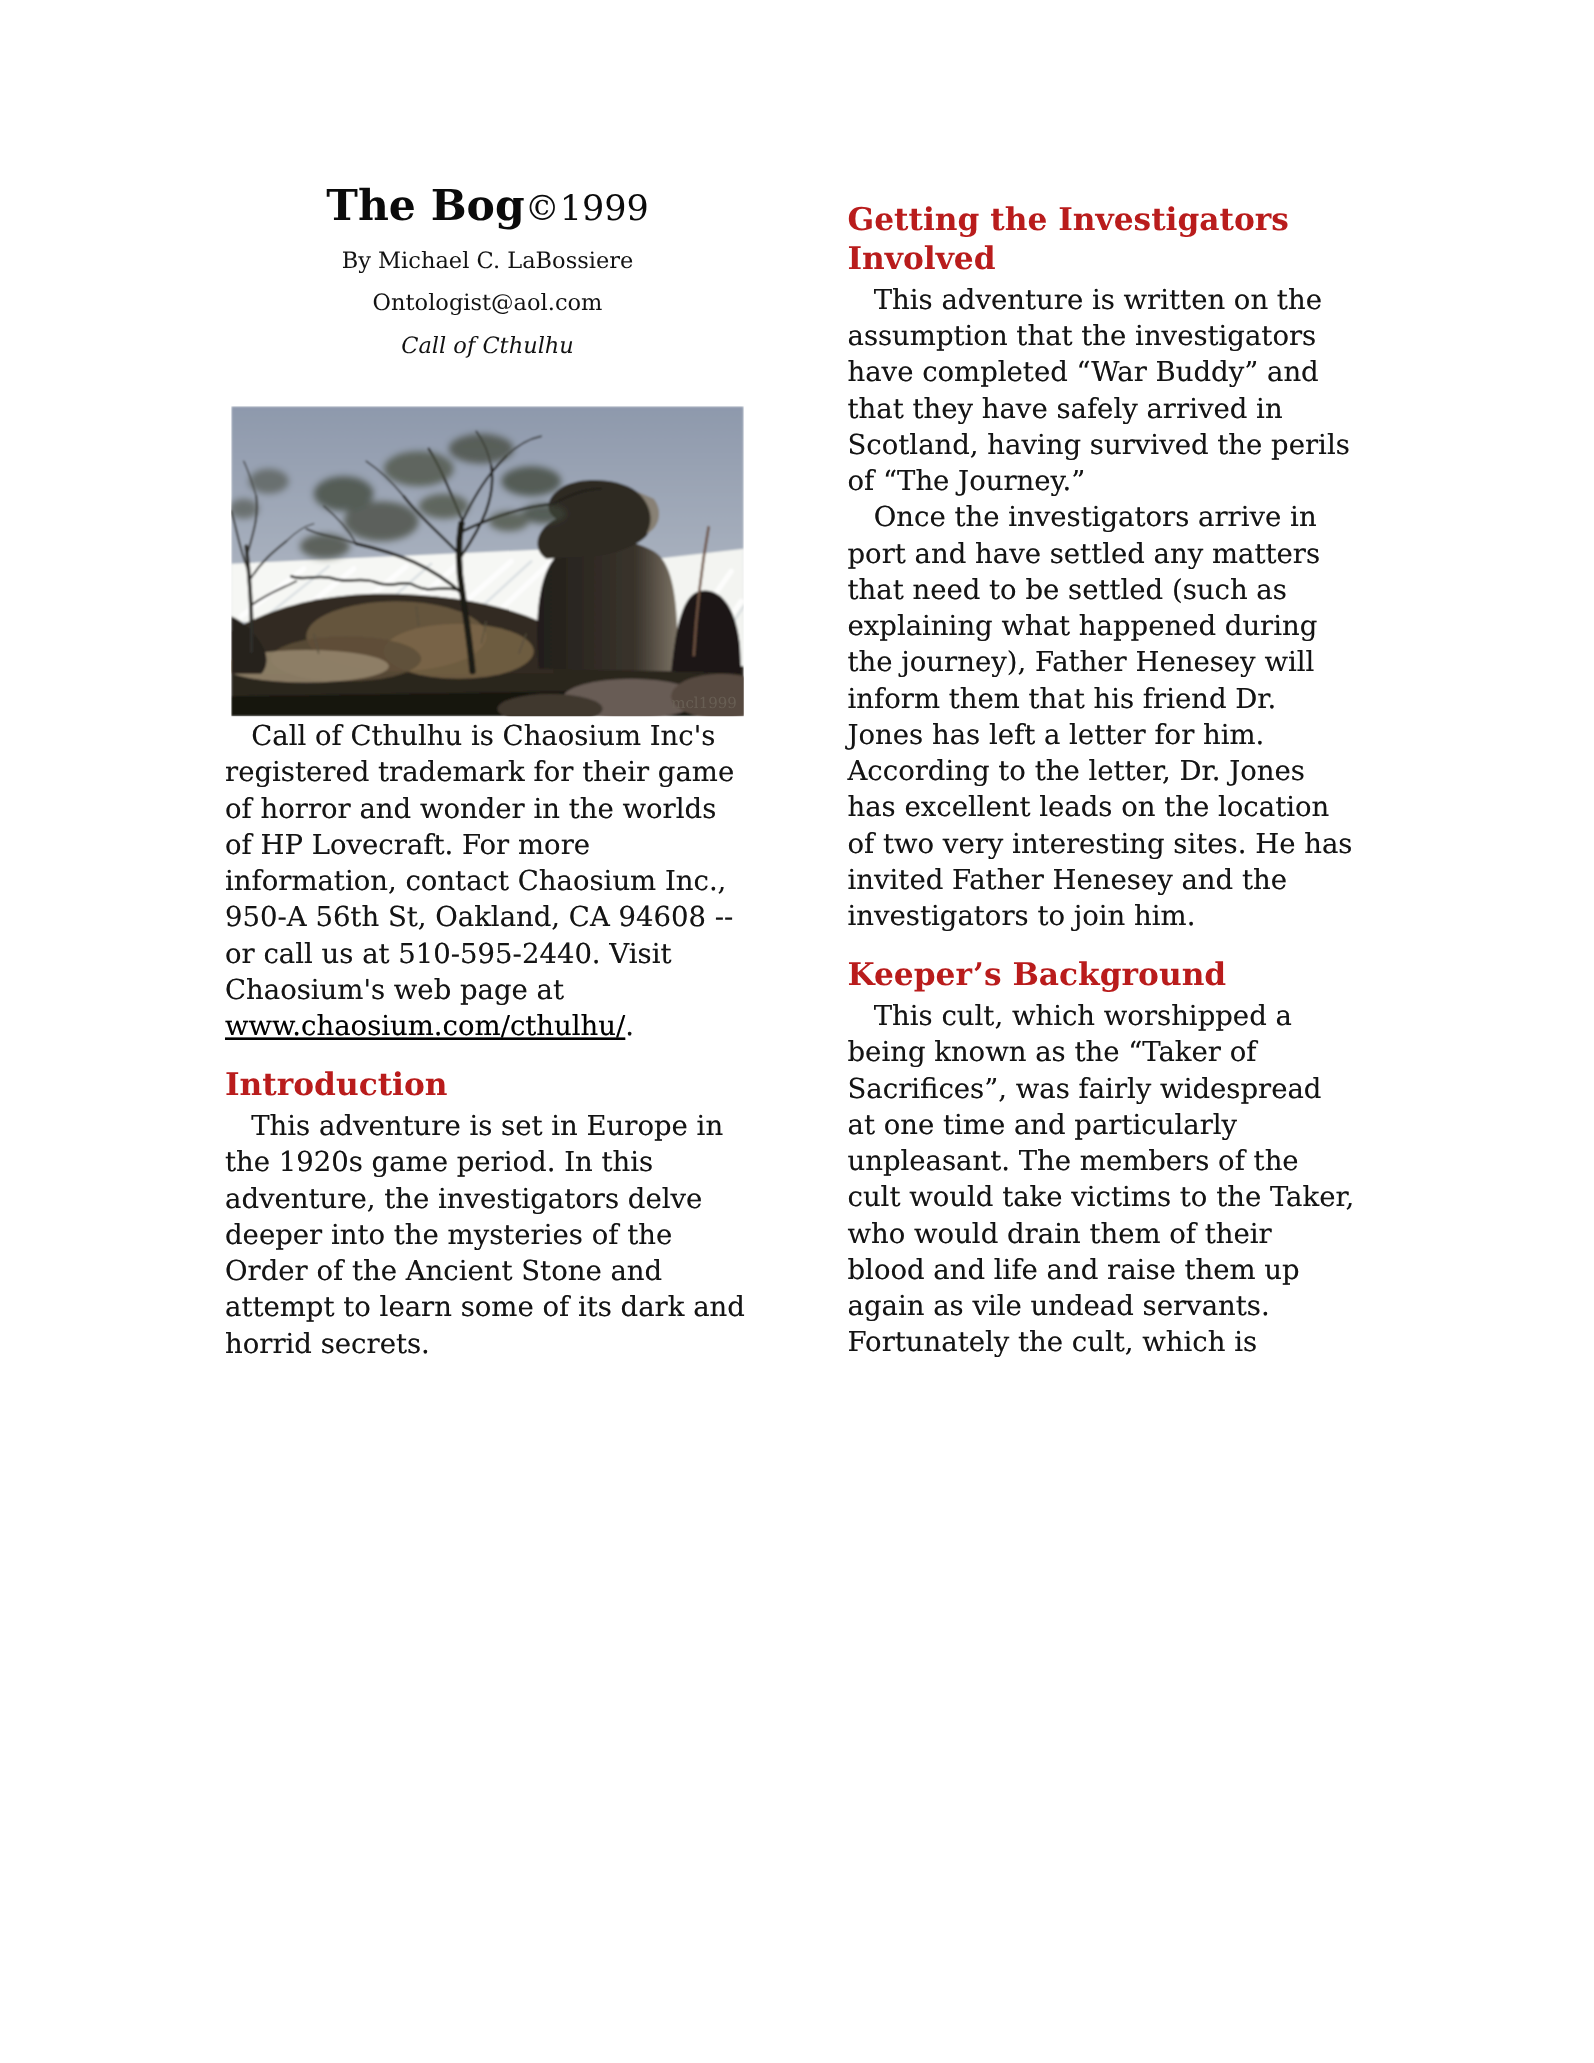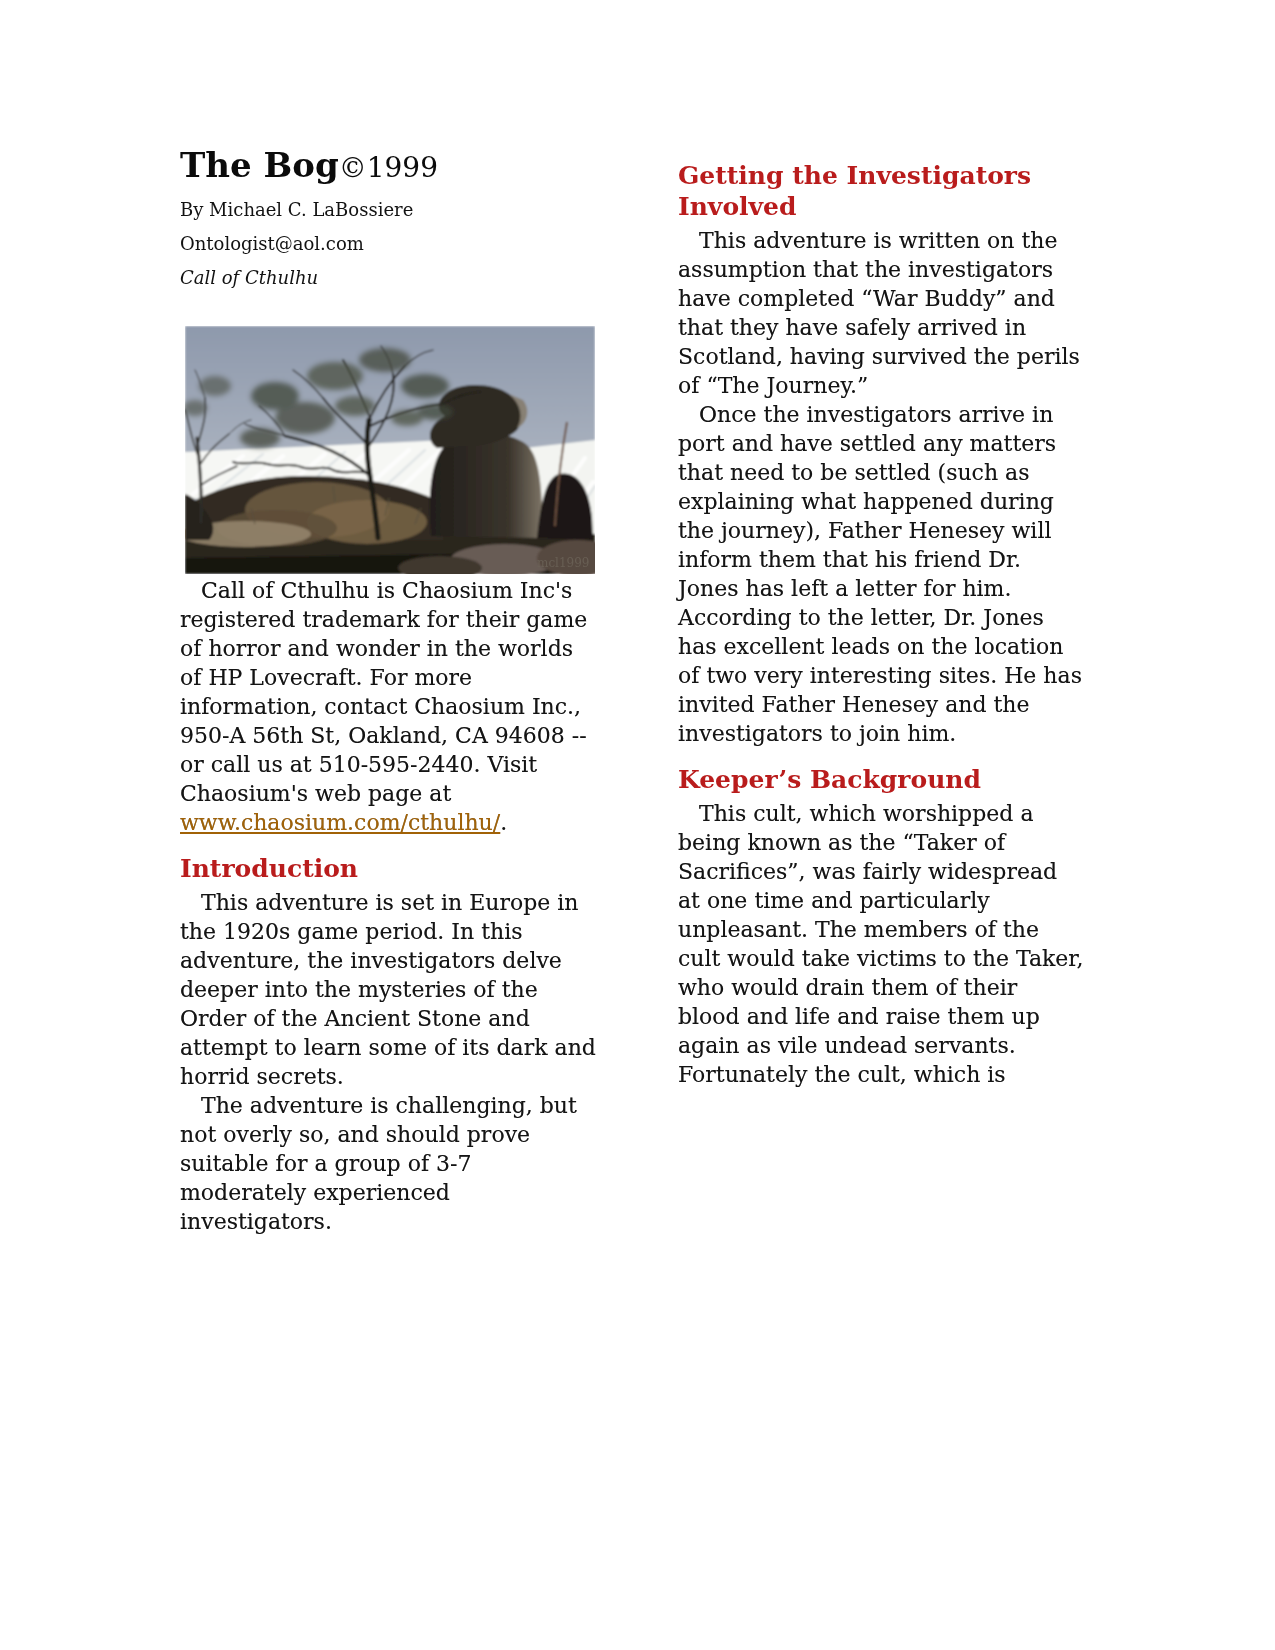--- a/index.html
+++ b/index.html
@@ -9,21 +9,21 @@
     height: 1650px;
     background: #ffffff;
     font-family: "DejaVu Serif", "Liberation Serif", serif;
     color: #141414;
     overflow: hidden;
   }
   .col { position: absolute; top: 144px; }
   .col-left  { left: 180px; width: 420px; }
   .col-right { left: 678px; width: 408px; }
 
-  .title-block { text-align: left; }
+  .title-block { text-align: center; }
   .title-line1 { line-height: 42px; white-space: nowrap; }
   .title-main  { font-weight: bold; font-size: 34px; color: #0b0b0b; }
   .title-copy  { font-size: 28px; color: #0b0b0b; }
   .byline, .email, .game-line { font-size: 18px; line-height: 34px; color: #121212; }
   .game-line { font-style: italic; }
 
   figure.photo { margin: 31px 0 2px 5px; width: 410px; height: 248px; padding: 0; }
   figure.photo svg { display: block; }
 
   h2.sec-heading {
@@ -33,21 +33,21 @@
     color: #b91c1c;
     margin: 16px 0 4px 0;
   }
   p.body-para {
     margin: 0;
     font-size: 22px;
     line-height: 29px;
     text-indent: 21px;
     text-shadow: 0 0 0.5px rgba(20,20,20,0.45);
   }
-  a.doc-link { color: #a16207; text-decoration: underline; margin-top: 36px; }
+  a.doc-link { color: #000000; text-decoration: underline; margin-top: 36px; }
 </style>
 </head>
 <body>
 
 <div class="page">
 
   <div class="col col-left">
 
     <header class="title-block">
       <div class="title-line1">
@@ -170,21 +170,20 @@
       </svg>
     </figure>
 
     <section>
       <p class="body-para"><span>Call of Cthulhu is Chaosium Inc's registered trademark for their game of horror and wonder in the worlds of HP Lovecraft. For more information, contact Chaosium Inc., 950-A 56th St, Oakland, CA 94608 -- or call us at 510-595-2440. Visit Chaosium's web page at </span><a class="doc-link" href="#">www.chaosium.com/cthulhu/</a><span>.</span></p>
     </section>
 
     <section>
       <h2 class="sec-heading">Introduction</h2>
       <p class="body-para">This adventure is set in Europe in the 1920s game period. In this adventure, the investigators delve deeper into the mysteries of the Order of the Ancient Stone and attempt to learn some of its dark and horrid secrets.</p>
-      <p class="body-para">The adventure is challenging, but not overly so, and should prove suitable for a group of 3-7 moderately experienced investigators.</p>
     </section>
 
   </div>
 
   <div class="col col-right">
 
 
     <section>
       <h2 class="sec-heading">Getting the Investigators Involved</h2>
       <p class="body-para">This adventure is written on the assumption that the investigators have completed “War Buddy” and that they have safely arrived in Scotland, having survived the perils of “The Journey.”</p>

